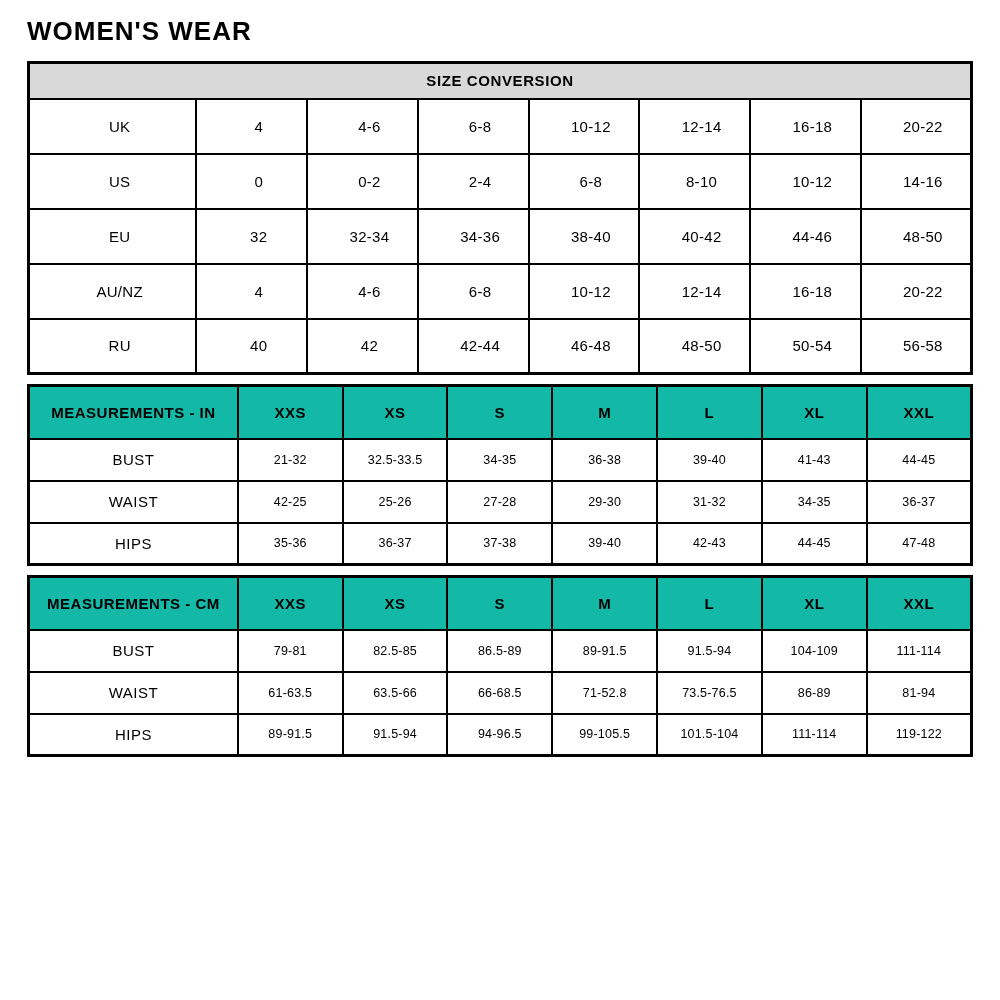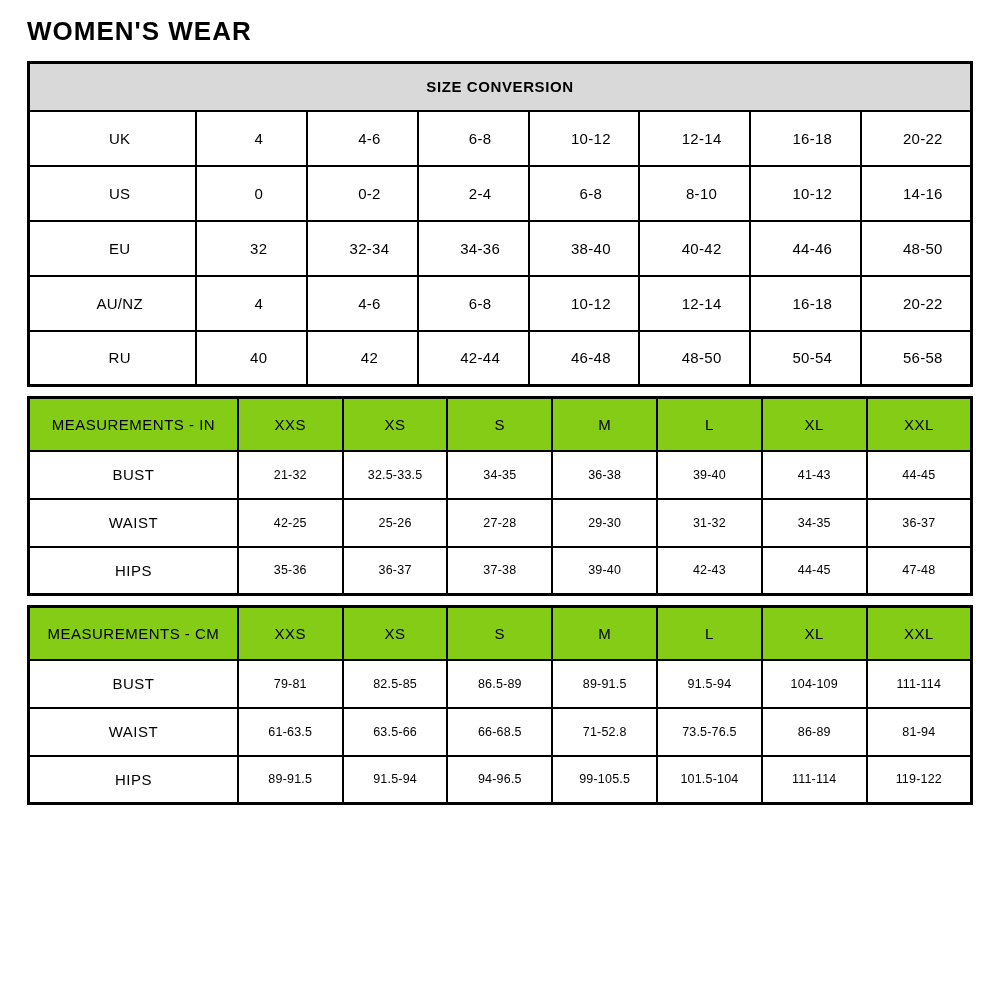--- a/index.html
+++ b/index.html
@@ -28,39 +28,39 @@
   th, td {
     border: 2px solid #000000;
     text-align: center;
     vertical-align: middle;
     padding: 0 2px;
     overflow: hidden;
   }
   
   .banner {
     background: #d9d9d9;
-    height: 48px;
+    height: 36px;
     font-size: 15px;
     font-weight: 700;
     letter-spacing: 0.6px;
   }
   
   .conv th.colhead { height: 55px; font-size: 15px; font-weight: 500; letter-spacing: 0.5px; }
   .conv td { height: 55px; font-size: 15px; font-weight: 400; letter-spacing: 0.3px; padding-left: 16px; }
   .conv col.label-col { width: 17.8%; }
   .conv col.size-col  { width: 11.742%; }
   
   .meas th.gray {
-    background: #84cc16;
+    background: #14b8a6;
     height: 53px;
     font-size: 15px;
-    font-weight: 400;
+    font-weight: 700;
     letter-spacing: 0.5px;
   }
-  .meas td { height: 48px; font-size: 12.5px; font-weight: 400; letter-spacing: 0.2px; }
+  .meas td { height: 42px; font-size: 12.5px; font-weight: 400; letter-spacing: 0.2px; }
   .meas td.rowlabel { font-size: 15px; letter-spacing: 0.5px; }
   .meas col.label-col { width: 22.2%; }
   .meas col.size-col  { width: 11.114%; }
 </style>
 </head>
 <body>
 
 <div class="page">
 
   <h1 class="page-title">WOMEN'S WEAR</h1>

